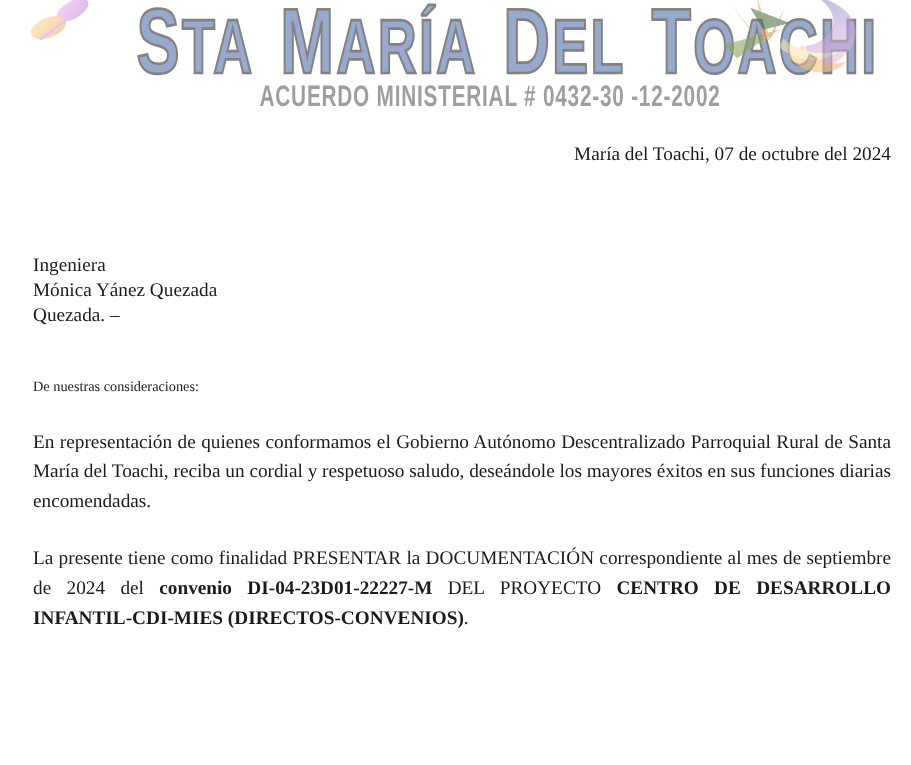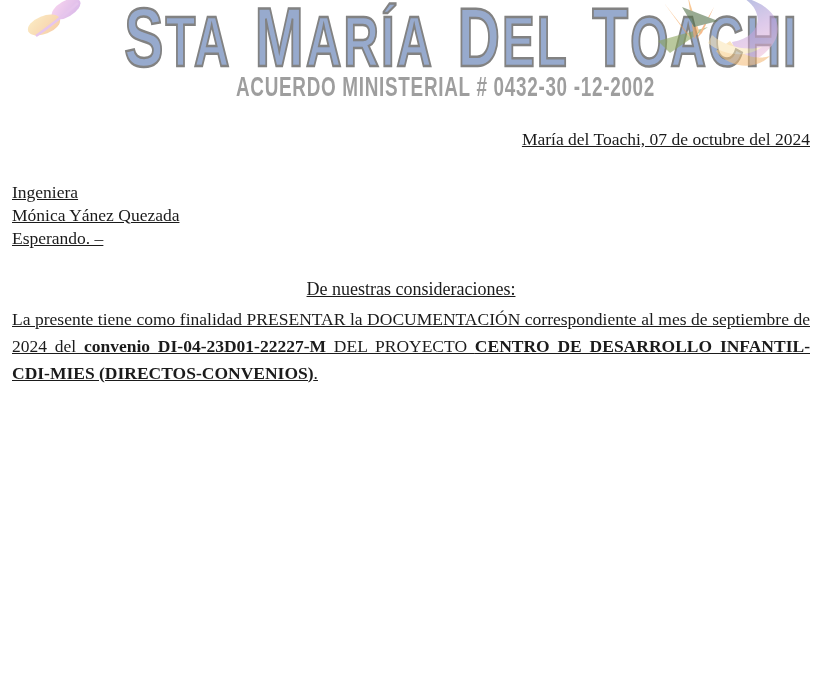--- a/index.html
+++ b/index.html
@@ -36,32 +36,32 @@
     letter-spacing: 1px;
     color: #9b9b9b;
     margin-top: -4px;
     margin-left: 90px;
   }
   .deco { position: absolute; }
   .deco-left { left: 24px; top: -2px; }
   .deco-right { right: 26px; top: -3px; }
 
   
-  .text-col { padding-left: 12px; padding-right: 18px; text-decoration: underline; }
+  .text-col { padding-left: 30px; padding-right: 18px; }
   .date-block { margin-top: 24px; text-align: right; font-size: 17.5px; line-height: 22.5px; }
   .bold { font-weight: bold; }
-  .recipient { margin-top: 30px; font-size: 17.5px; line-height: 23px; }
-  .salutation { margin-top: 28px; font-size: 18px; line-height: 23px; text-align: center; }
+  .recipient { margin-top: 78px; font-size: 17.5px; line-height: 23px; }
+  .salutation { margin-top: 41px; font-size: 13px; line-height: 23px; }
   .para {
     text-align: justify;
     font-size: 17.5px;
     line-height: 27px;
   }
   .para.p1 { margin-top: 26px; }
-  .para.p2 { margin-top: 5px; }
+  .para.p2 { margin-top: 25px; }
   .para.p3 { margin-top: 16px; }
   .closing { margin-top: 13px; font-size: 17.5px; line-height: 23px; }
 </style>
 </head>
 <body>
 
 <div class="page">
 
   <header class="letterhead">
 
@@ -122,24 +122,25 @@
 
   <main class="text-col">
 
     <div class="date-block">
       <div>María del Toachi, 07 de octubre del 2024</div>
     </div>
 
     <div class="recipient">
       <div>Ingeniera</div>
       <div>Mónica Yánez Quezada</div>
-      <div>Esperando. –</div>
+      <div>Quezada. –</div>
     </div>
 
     <p class="salutation">De nuestras consideraciones:</p>
 
+    <p class="para p1">En representación de quienes conformamos el Gobierno Autónomo Descentralizado Parroquial Rural de Santa María del Toachi, reciba un cordial y respetuoso saludo, deseándole los mayores éxitos en sus funciones diarias encomendadas.</p>
 
     <p class="para p2"><span>La presente tiene como finalidad PRESENTAR la DOCUMENTACIÓN correspondiente al mes de septiembre de 2024 del </span><span class="bold">convenio DI-04-23D01-22227-M</span><span> DEL PROYECTO </span><span class="bold">CENTRO DE DESARROLLO INFANTIL-CDI-MIES (DIRECTOS-CONVENIOS)</span><span>.</span></p>
 
 
 
   </main>
 </div>
 
 </body></html>

